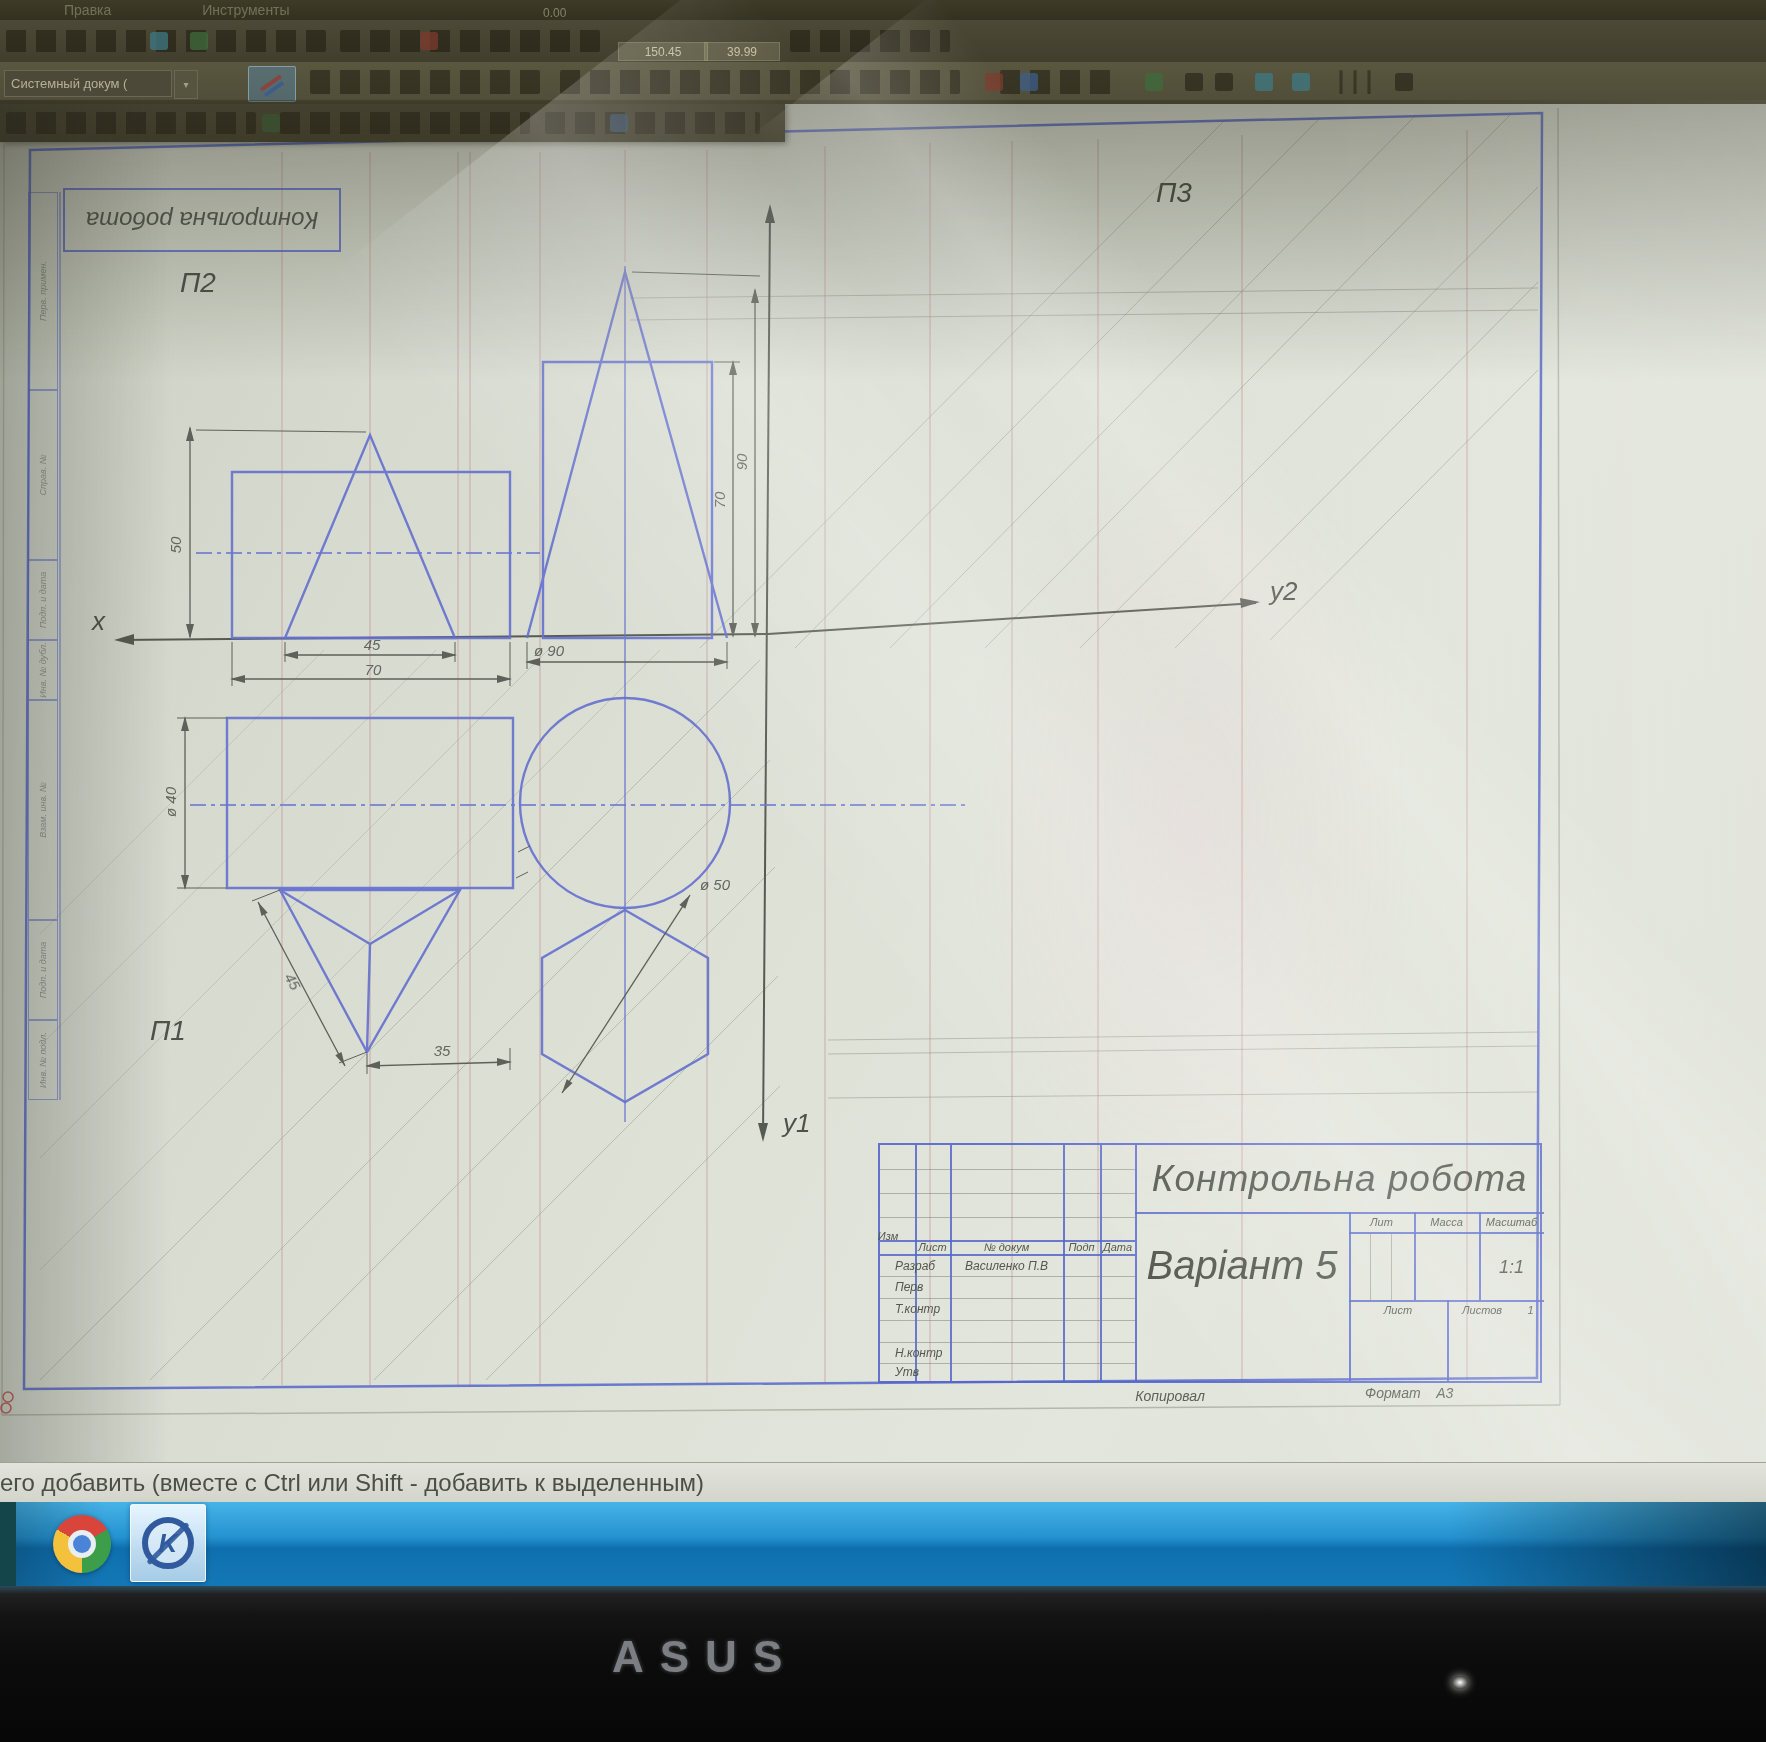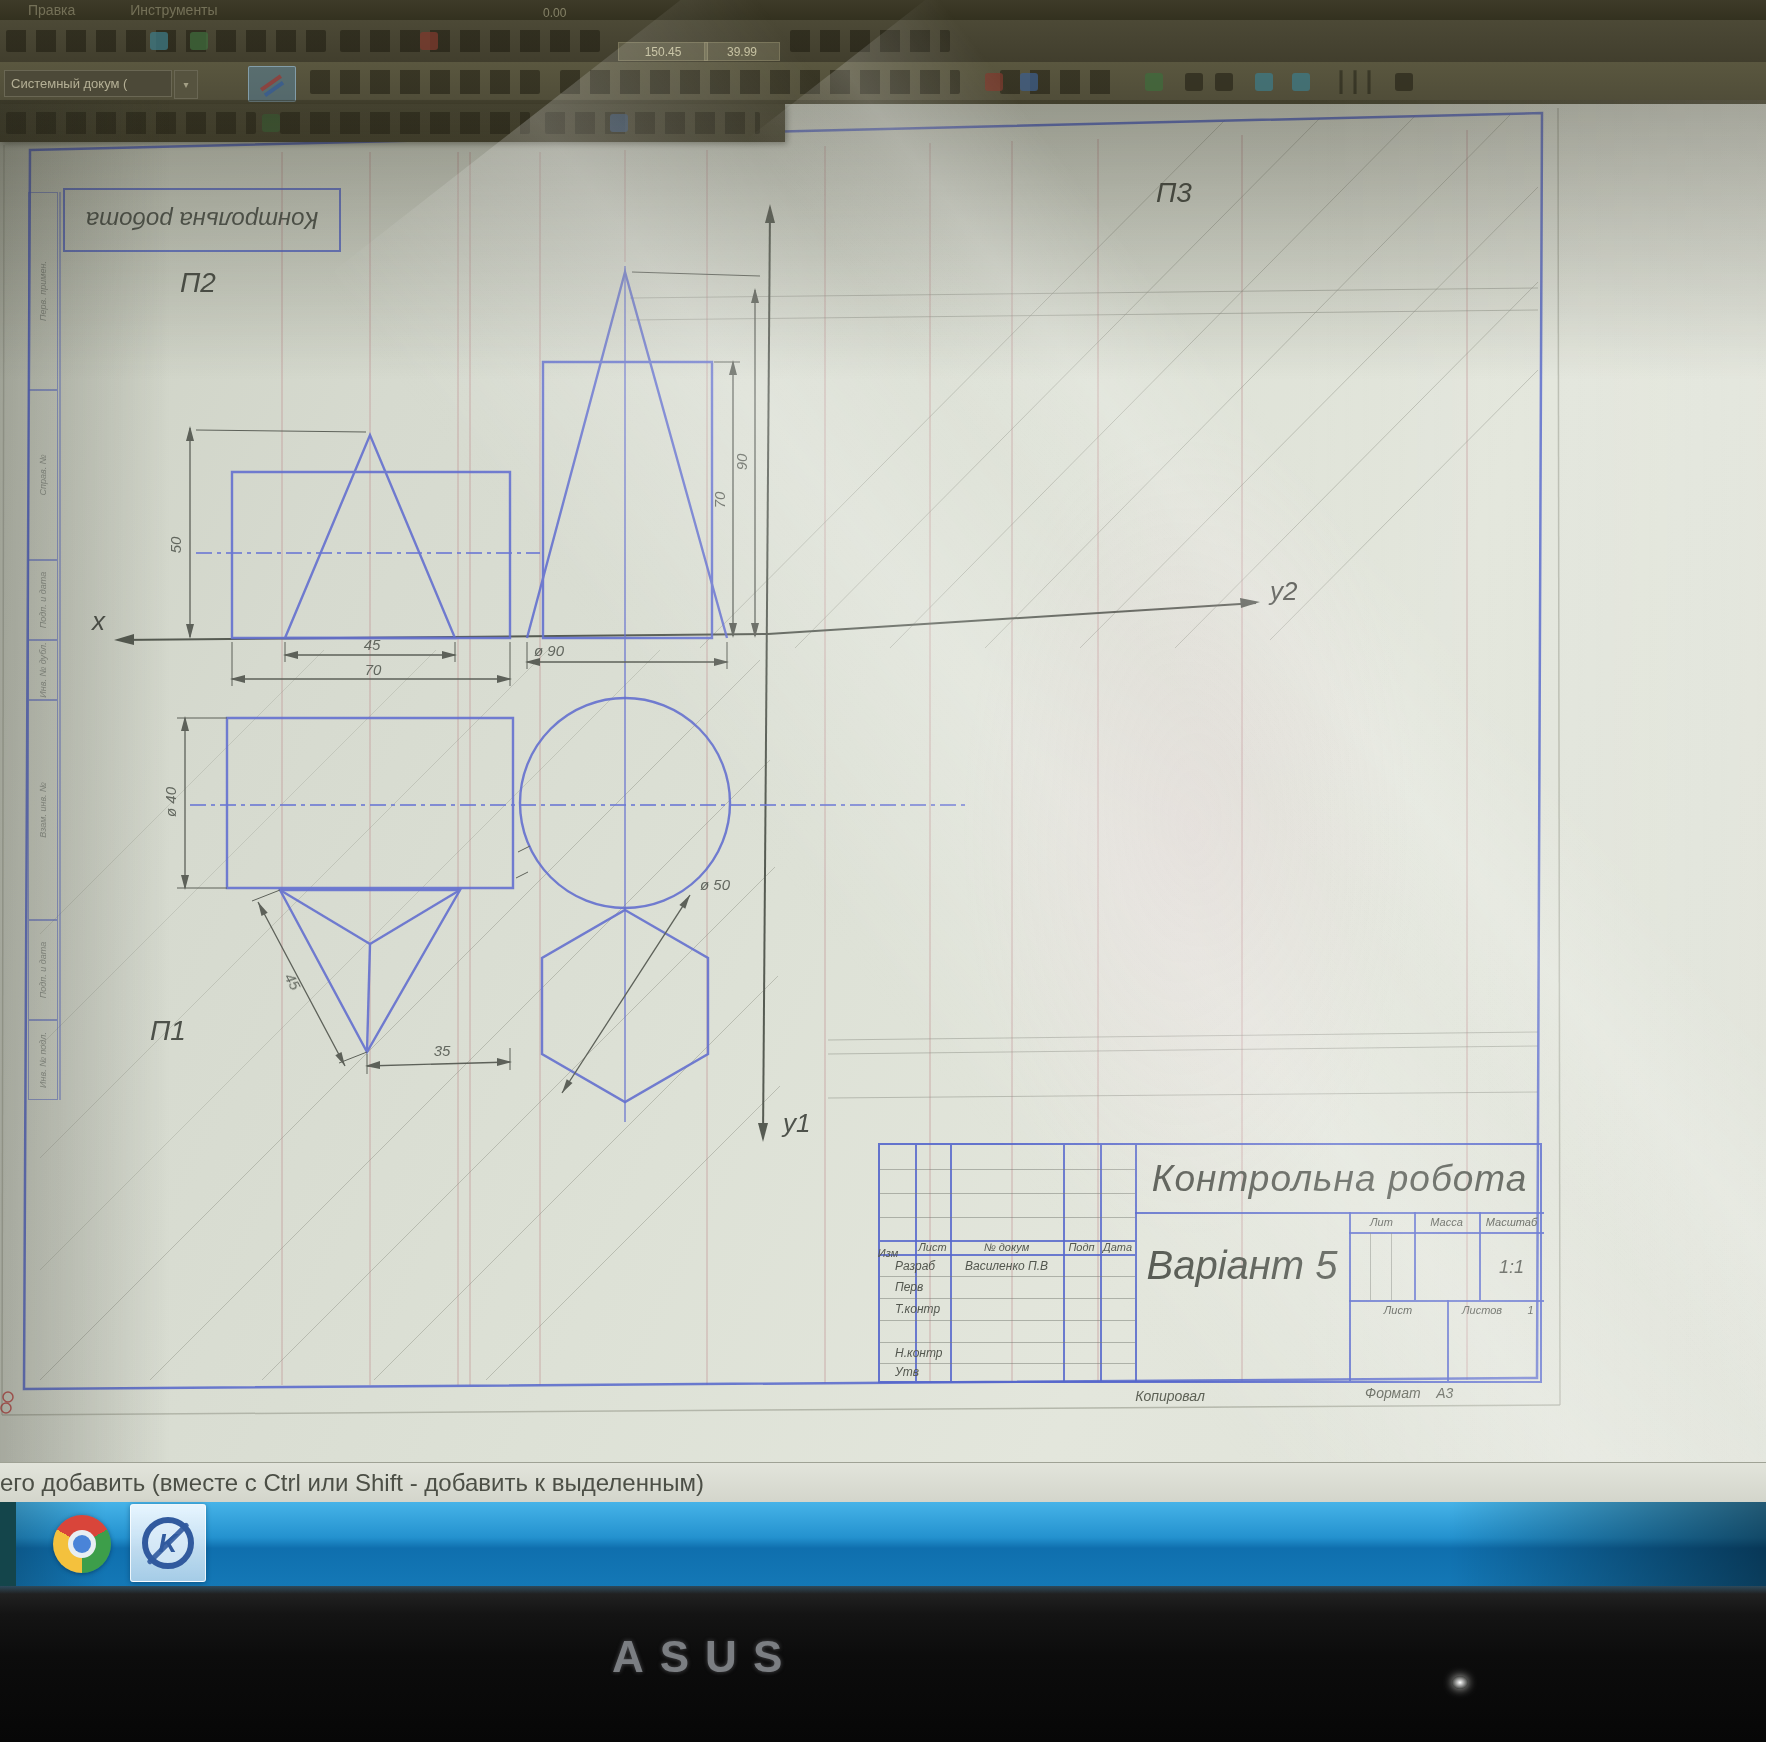--- a/index.html
+++ b/index.html
@@ -26,21 +26,21 @@
   .tb-cell{position:absolute;display:flex;align-items:center;justify-content:center;text-align:center;}
   .tb-small{font-size:11px;}
   .tb-name{font-size:12px;justify-content:flex-start;padding-left:15px;}
   #tb-title{font-size:37px;letter-spacing:1px;}
   #tb-variant{font-size:40px;}
   #tb-scale{font-size:18px;}
   .below-frame{font-size:14px;font-style:italic;color:#5d6156;}
   
   #menubar{left:0;top:0;width:1766px;height:20px;background:linear-gradient(#3e3b29,#33311f);
     display:flex;gap:55px;padding-left:28px;align-items:center;box-sizing:border-box;}
-  #menubar span{font-size:14px;color:rgba(205,200,165,.4);}
+  #menubar span{font-size:14px;color:rgba(205,200,165,.4);margin-left:36px;}
   #tb2{left:0;top:20px;width:1766px;height:42px;background:linear-gradient(#4c4936,#413e2d);}
   #tb3{left:0;top:62px;width:1766px;height:42px;background:linear-gradient(#5a573f,#4f4c38);}
   #tb4{left:0;top:104px;width:785px;height:38px;background:linear-gradient(#53503c,#474430);
     box-shadow:2px 2px 6px rgba(20,20,10,.4);}
   .strip{position:absolute;background:repeating-linear-gradient(90deg,rgba(25,23,12,.5) 0 20px,rgba(25,23,12,0) 20px 30px);
     border-radius:2px;}
   .chip{position:absolute;width:18px;height:18px;border-radius:3px;opacity:.75;}
   .c-red{background:#7e3a2e;} .c-grn{background:#3f6b3c;} .c-teal{background:#3d7a85;}
   .c-blu{background:#3d5e8a;} .c-drk{background:#2c2a1c;}
   #layerbox{left:4px;top:70px;width:168px;height:27px;background:#4c4938;border:1px solid #6a6754;
@@ -325,21 +325,21 @@
   <div class="tb-hline" style="left:0;top:48px;width:255px;height:1px"></div>
   <div class="tb-hline" style="left:0;top:72px;width:255px;height:1px"></div>
   <div class="tb-line" style="left:0;top:95px;width:255px;height:1.5px"></div>
   <div class="tb-line" style="left:0;top:109px;width:255px;height:1.5px"></div>
   <div class="tb-hline" style="left:0;top:131px;width:255px;height:1px"></div>
   <div class="tb-hline" style="left:0;top:153px;width:255px;height:1px"></div>
   <div class="tb-hline" style="left:0;top:175px;width:255px;height:1px"></div>
   <div class="tb-hline" style="left:0;top:197px;width:255px;height:1px"></div>
   <div class="tb-hline" style="left:0;top:218px;width:255px;height:1px"></div>
 
-  <div class="tb-cell tb-small" style="left:0;top:101px;width:16px;height:14px">Изм</div>
+  <div class="tb-cell tb-small" style="left:0;top:84px;width:16px;height:14px">Изм</div>
   <div class="tb-cell tb-small" style="left:35px;top:95px;width:35px;height:14px">Лист</div>
   <div class="tb-cell tb-small" style="left:70px;top:95px;width:113px;height:14px">№ докум</div>
   <div class="tb-cell tb-small" style="left:183px;top:95px;width:37px;height:14px">Подп</div>
   <div class="tb-cell tb-small" style="left:220px;top:95px;width:35px;height:14px">Дата</div>
 
   <div class="tb-cell tb-name" style="left:0;top:110px;width:70px;height:21px">Разраб</div>
   <div class="tb-cell tb-name" style="left:70px;top:110px;width:113px;height:21px">Василенко П.В</div>
   <div class="tb-cell tb-name" style="left:0;top:131px;width:70px;height:21px">Перв</div>
   <div class="tb-cell tb-name" style="left:0;top:153px;width:70px;height:21px">Т.контр</div>
   <div class="tb-cell tb-name" style="left:0;top:197px;width:70px;height:21px">Н.контр</div>

